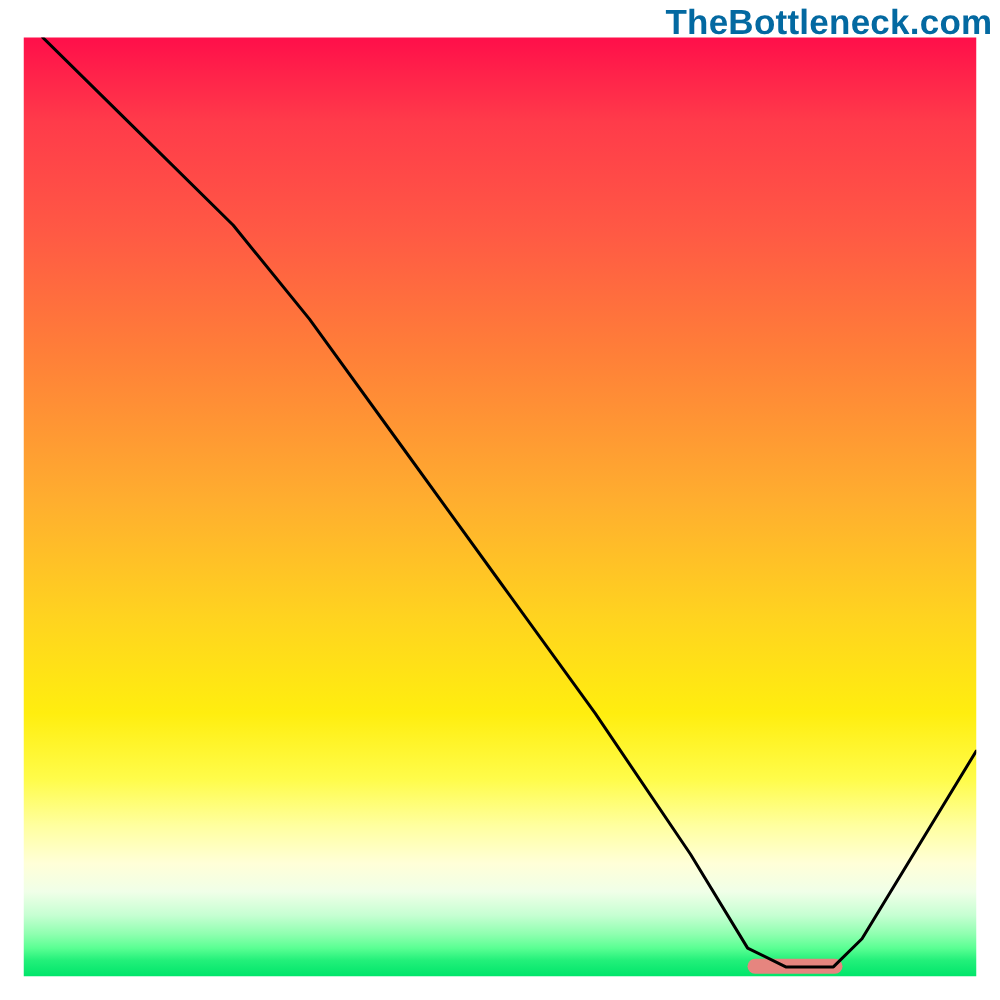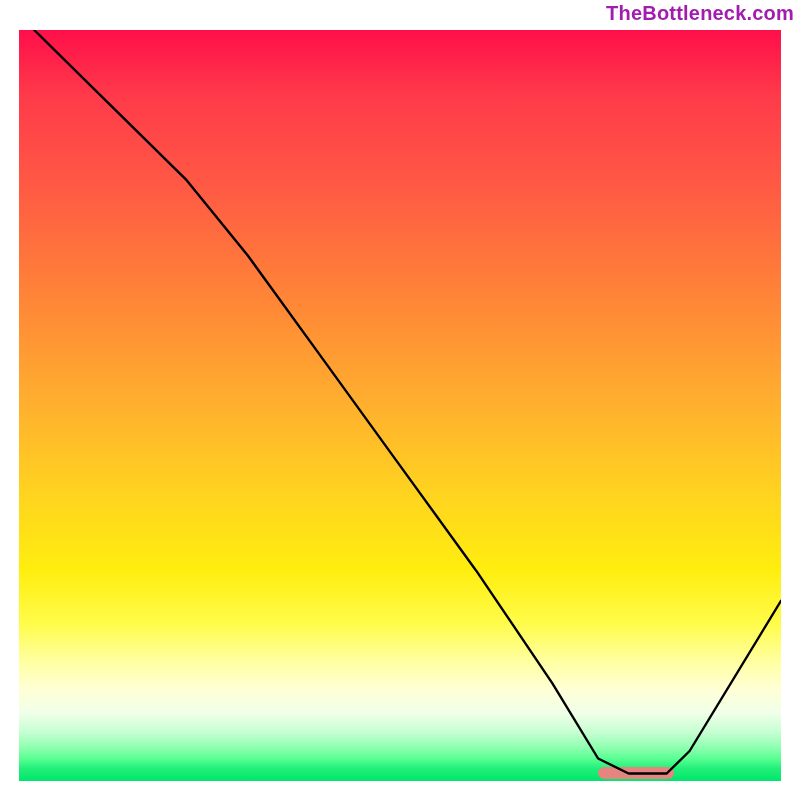--- a/index.html
+++ b/index.html
@@ -13,23 +13,23 @@
   }
   .wrap {
     position: relative;
     width: 800px;
     height: 800px;
   }
   .watermark {
     position: absolute;
     top: 2px;
     right: 6px;
-    font-size: 20px;
+    font-size: 28px;
     font-weight: 600;
-    color: #a21caf;
+    color: #0369a1;
     letter-spacing: 0.2px;
     user-select: none;
   }
   .plot {
     position: absolute;
     left: 19px;
     top: 30px;
     width: 762px;
     height: 751px;
     box-sizing: border-box;

